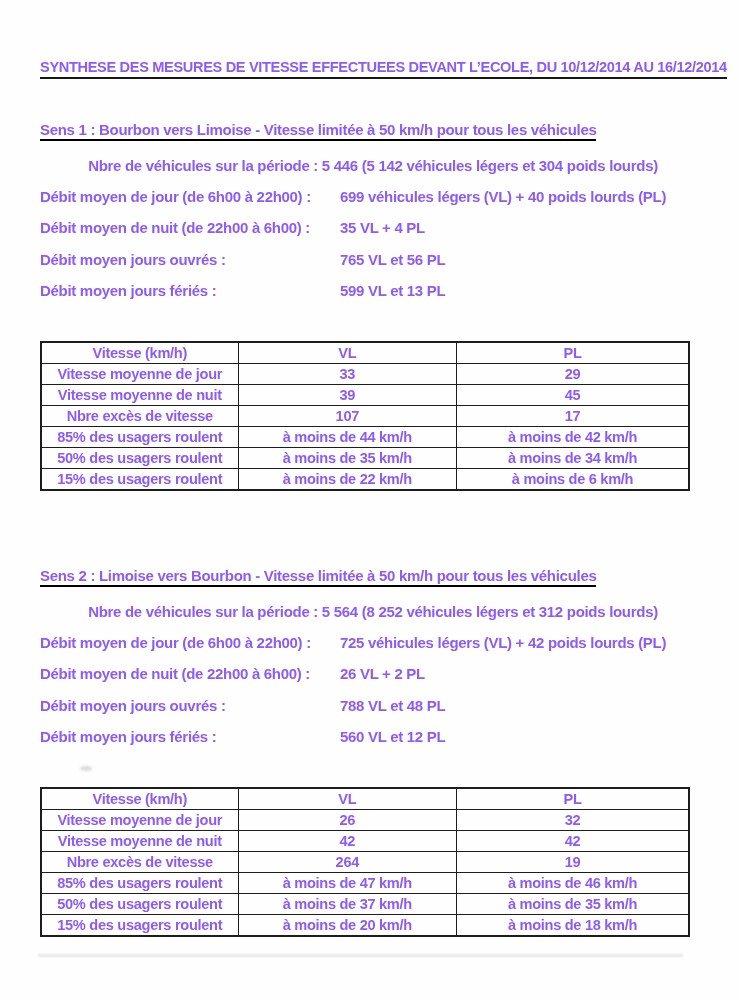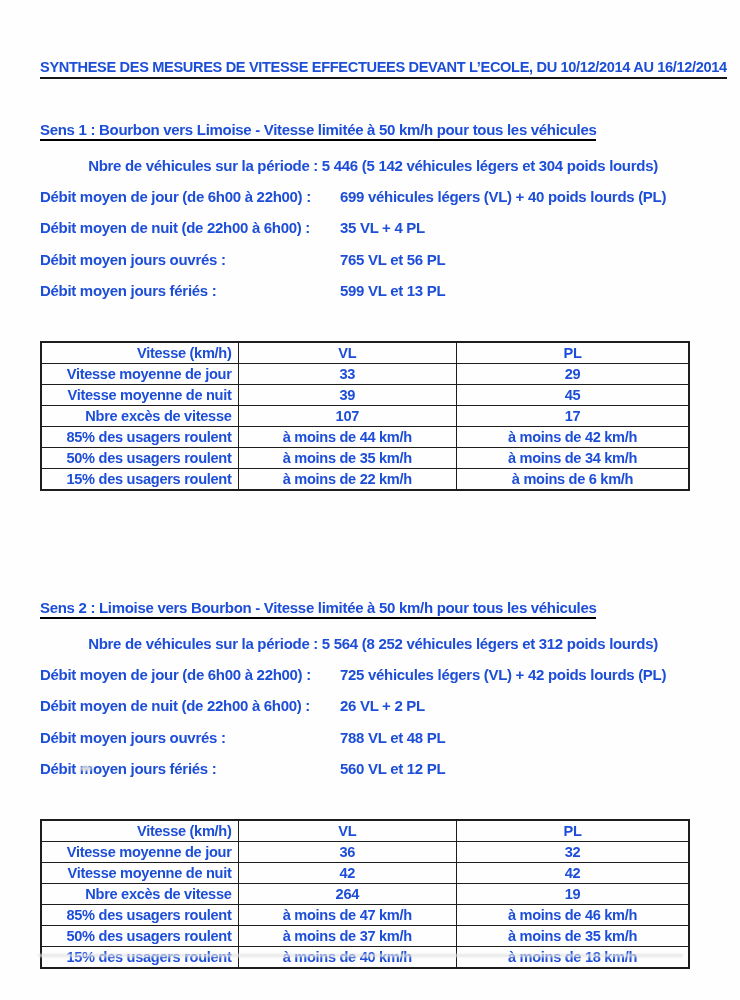--- a/index.html
+++ b/index.html
@@ -5,21 +5,21 @@
   html, body { margin: 0; padding: 0; }
   body { background: #e8e8e8; }
   .page {
     position: relative;
     width: 740px;
     height: 1000px;
     background: #fefefe;
     overflow: hidden;
     font-family: "Liberation Sans", sans-serif;
     font-weight: bold;
-    color: #1d4ed8;
+    color: #8b5cf6;
     -webkit-font-smoothing: antialiased;
   }
   .content {
     position: absolute;
     left: 40px;
     right: 34px;
     top: 58px;
   }
   .doc-title {
     font-size: 14.6px;
@@ -33,21 +33,21 @@
   .section-heading {
     font-size: 15px;
     letter-spacing: -0.3px;
     margin: 0;
     display: inline-block;
     padding-bottom: 1px;
     border-bottom: 2px solid #000000;
     white-space: nowrap;
   }
   .sec1-heading { margin-top: 42px; }
-  .sec2-heading { margin-top: 108px; }
+  .sec2-heading { margin-top: 76px; }
   .lead-line {
     font-size: 15px;
     letter-spacing: -0.3px;
     margin: 16px 0 0 0;
     white-space: nowrap;
     text-align: center;
   }
   .stat-line {
     display: flex;
     font-size: 15px;
@@ -69,21 +69,21 @@
     font-size: 14.6px;
     letter-spacing: -0.3px;
     font-weight: bold;
     height: 19px;
     padding: 0.5px 6px;
     text-align: center;
     overflow: hidden;
     white-space: nowrap;
   }
   table.doc-table { border: 2px solid #1d1d1d; }
-  table.doc-table .c0 { text-align: right; width: 30.2%; }
+  table.doc-table .c0 { text-align: center; width: 30.2%; }
   table.doc-table .c1 { width: 33.8%; }
   table.doc-table .c2 { width: 36.0%; }
   
   .smudge-a {
     position: absolute; left: 80px; top: 766px;
     width: 12px; height: 5px; background: #dcdcdc;
     border-radius: 50%; filter: blur(1.2px);
   }
   .smudge-b {
     position: absolute; left: 38px; top: 954px;
@@ -186,21 +186,21 @@
 
       <table class="doc-table">
         <tbody>
             <tr>
           <th class="c0">Vitesse (km/h)</th>
           <th class="c1">VL</th>
           <th class="c2">PL</th>
         </tr>
         <tr>
           <td class="c0">Vitesse moyenne de jour</td>
-          <td class="c1">36</td>
+          <td class="c1">26</td>
           <td class="c2">32</td>
         </tr>
         <tr>
           <td class="c0">Vitesse moyenne de nuit</td>
           <td class="c1">42</td>
           <td class="c2">42</td>
         </tr>
         <tr>
           <td class="c0">Nbre excès de vitesse</td>
           <td class="c1">264</td>
@@ -211,21 +211,21 @@
           <td class="c1">à moins de 47 km/h</td>
           <td class="c2">à moins de 46 km/h</td>
         </tr>
         <tr>
           <td class="c0">50% des usagers roulent</td>
           <td class="c1">à moins de 37 km/h</td>
           <td class="c2">à moins de 35 km/h</td>
         </tr>
         <tr>
           <td class="c0">15% des usagers roulent</td>
-          <td class="c1">à moins de 40 km/h</td>
+          <td class="c1">à moins de 20 km/h</td>
           <td class="c2">à moins de 18 km/h</td>
         </tr>
       </tbody>
         </table>
     </div>
 
   </div>
 
   <div class="smudge-a"></div>
   <div class="smudge-b"></div>

